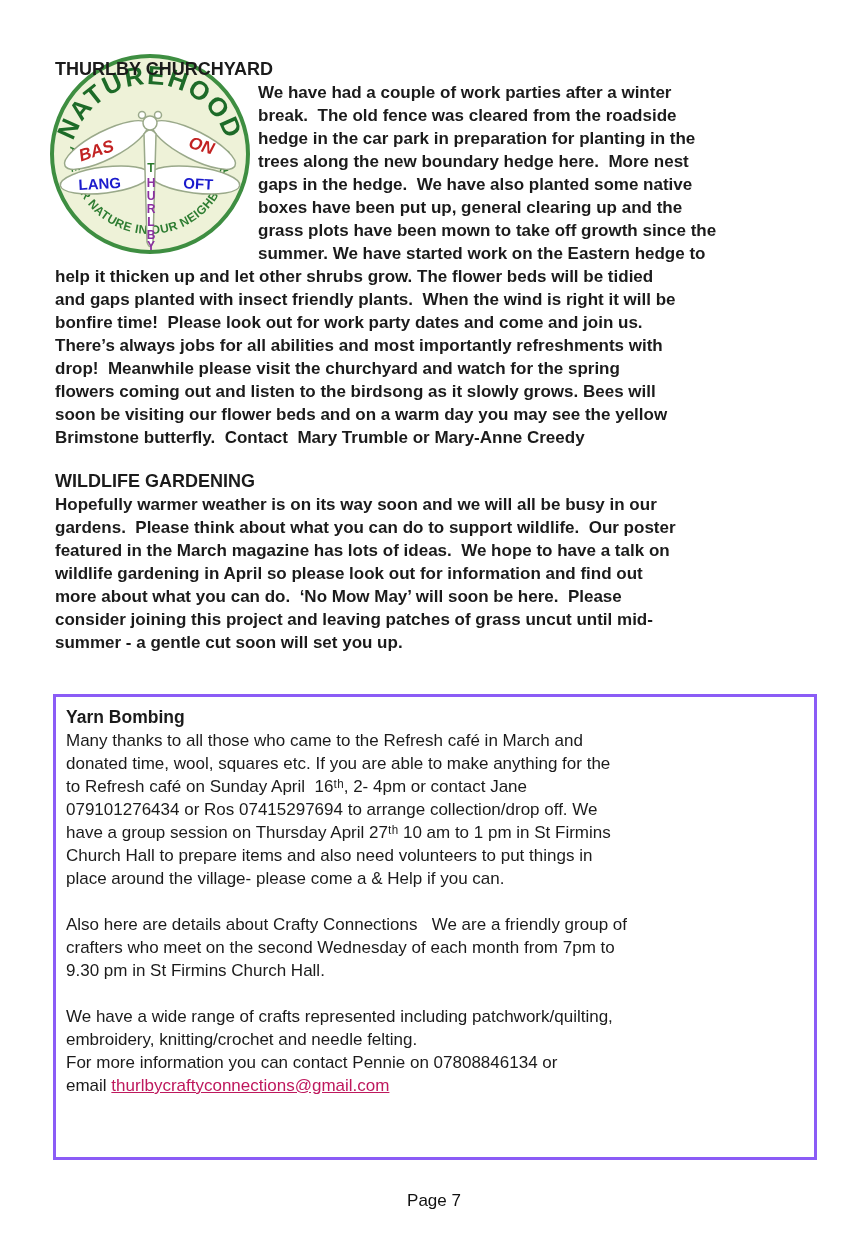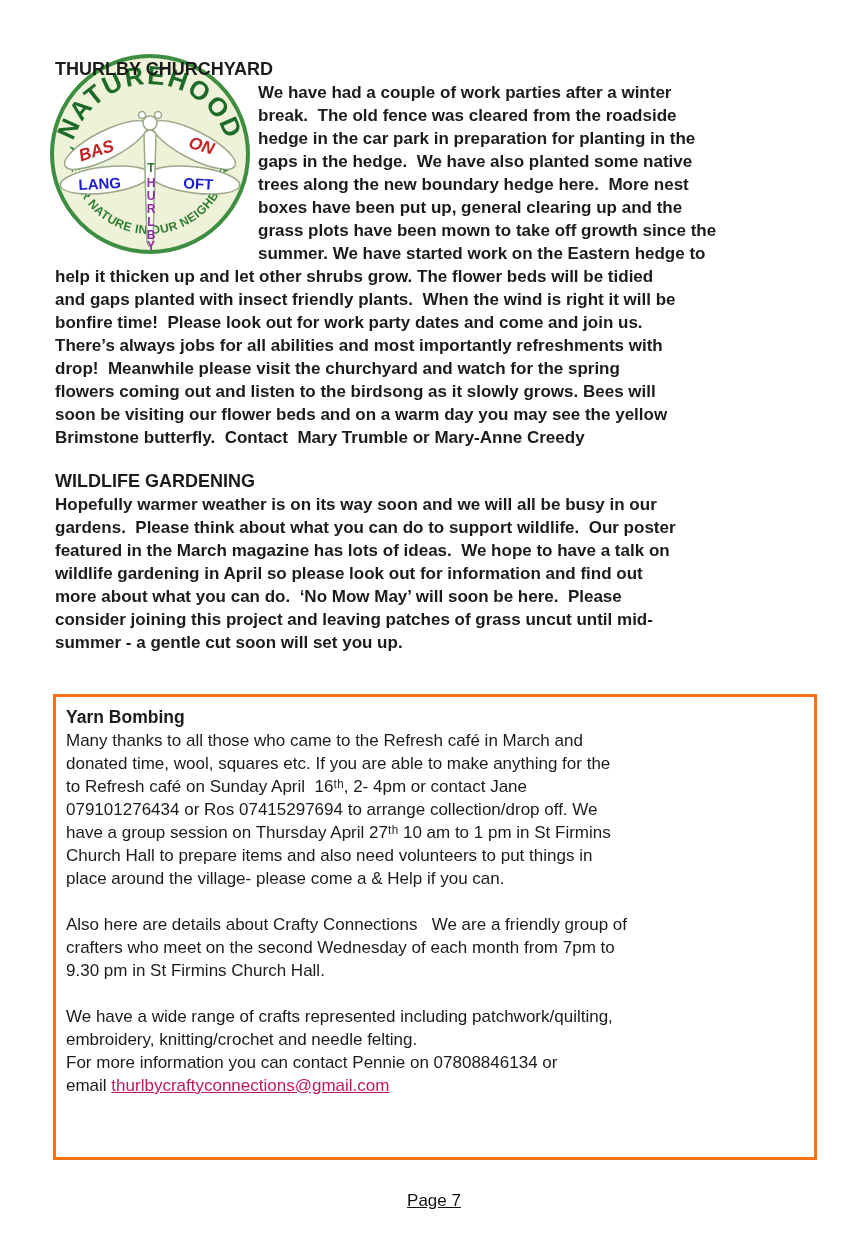--- a/index.html
+++ b/index.html
@@ -16,31 +16,31 @@
   #logo { position:absolute; left:48px; top:52px; }
 
   .sec { position:absolute; left:55px; width:760px; }
   #sec-churchyard { top:58px; }
   #sec-churchyard .heading { width:700px; }
   .ind { margin-left:203px; }
   #sec-wildlife { top:470px; }
 
   #yarn-box {
     position:absolute; left:53px; top:694px; width:764px; height:466px;
-    border:3px solid #f97316; box-sizing:border-box;
+    border:3px solid #8b5cf6; box-sizing:border-box;
     padding:9px 10px 0 10px;
   }
   #yarn-box .line { font-weight:400; }
   #yarn-box .heading { font-weight:700; font-size:17.5px; }
 
   .email-link { color:#be185d; text-decoration:underline; cursor:pointer; }
 
   #footer {
     position:absolute; left:0; top:1189px; width:868px;
-    text-align:center; font-size:17px; line-height:23px; color:#111;text-decoration:underline;
+    text-align:center; font-size:17px; line-height:23px; color:#111;
   }
 </style>
 </head>
 <body>
 
 <div class="page">
 
   <svg id="logo" width="204" height="204" viewBox="0 0 204 204">
     <circle cx="102" cy="102" r="98" fill="#eef2d8" stroke="#3e8e41" stroke-width="4"></circle>
     <defs>
@@ -79,22 +79,22 @@
       <text x="103" y="187" fill="#8b2fa0">B</text>
       <text x="103" y="198" fill="#8b2fa0">Y</text>
     </g>
   </svg>
 
   <section id="sec-churchyard" class="sec bold">
     <div class="heading">THURLBY CHURCHYARD</div>
     <div class="line ind">We have had a couple of work parties after a winter</div>
     <div class="line ind">break.  The old fence was cleared from the roadside</div>
     <div class="line ind">hedge in the car park in preparation for planting in the</div>
+    <div class="line ind">trees along the new boundary hedge here.  More nest</div>
     <div class="line ind">gaps in the hedge.  We have also planted some native</div>
-    <div class="line ind">trees along the new boundary hedge here.  More nest</div>
     <div class="line ind">boxes have been put up, general clearing up and the</div>
     <div class="line ind">grass plots have been mown to take off growth since the</div>
     <div class="line ind">summer. We have started work on the Eastern hedge to</div>
     <div class="line">help it thicken up and let other shrubs grow. The flower beds will be tidied</div>
     <div class="line">and gaps planted with insect friendly plants.  When the wind is right it will be</div>
     <div class="line">bonfire time!  Please look out for work party dates and come and join us.</div>
     <div class="line">There’s always jobs for all abilities and most importantly refreshments with</div>
     <div class="line">drop!  Meanwhile please visit the churchyard and watch for the spring</div>
     <div class="line">flowers coming out and listen to the birdsong as it slowly grows. Bees will</div>
     <div class="line">soon be visiting our flower beds and on a warm day you may see the yellow</div>

